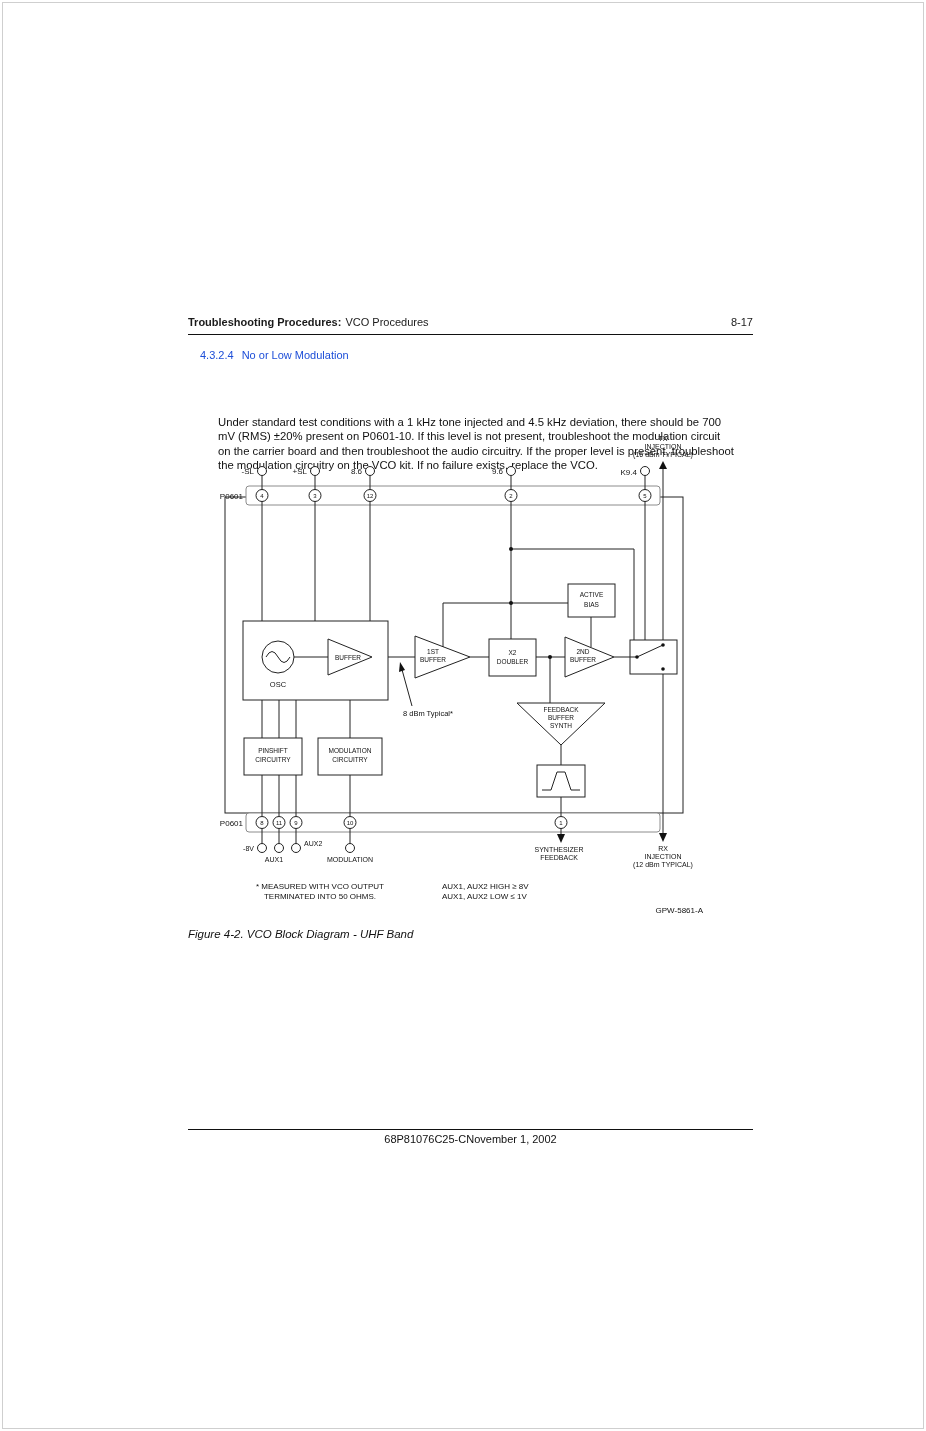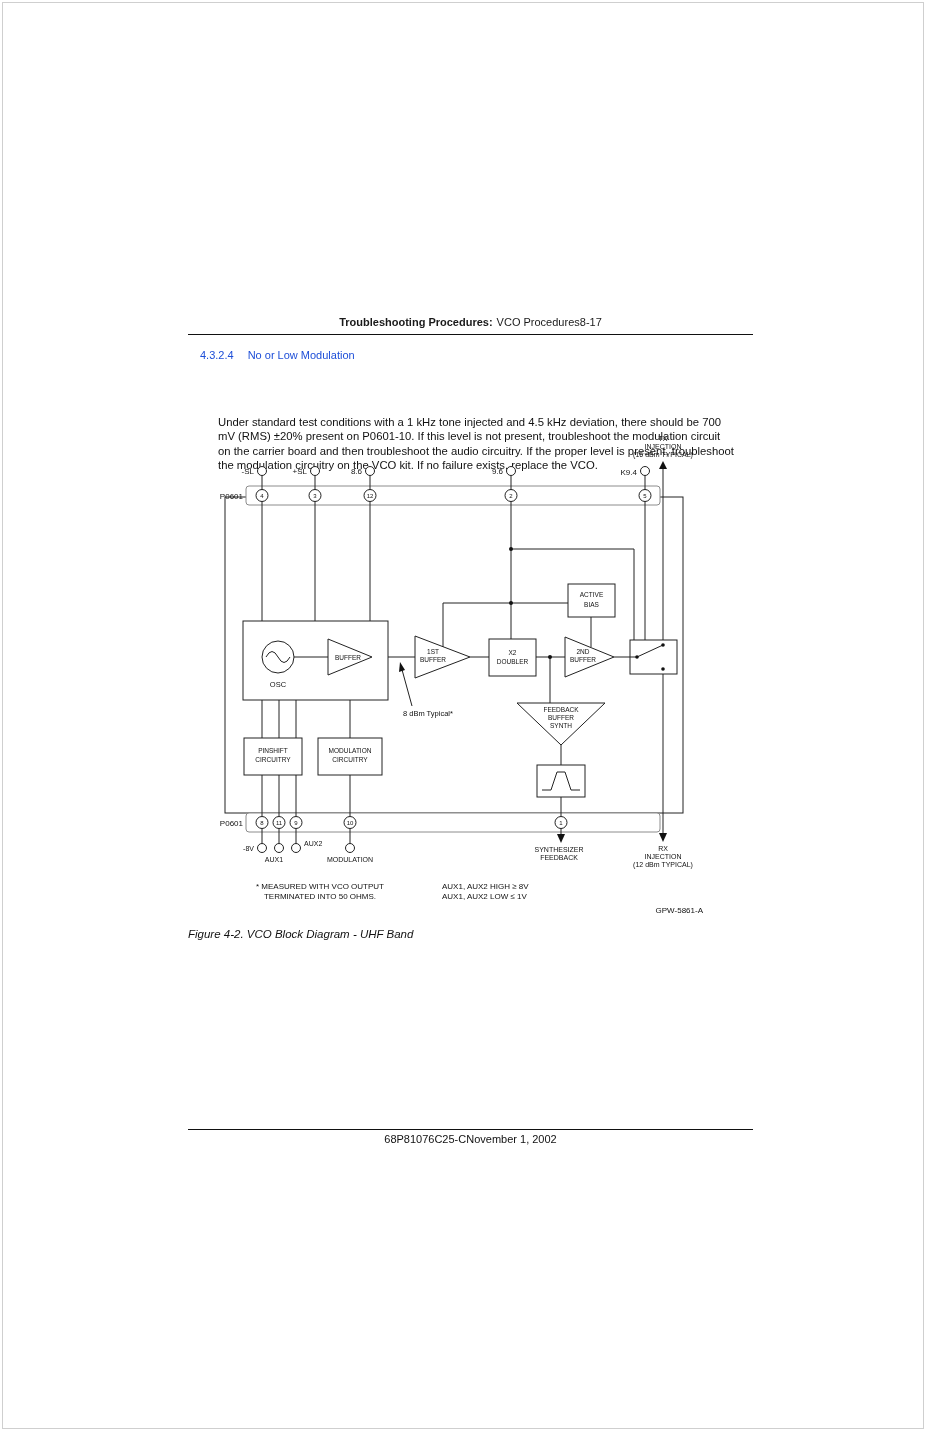--- a/index.html
+++ b/index.html
@@ -3,26 +3,26 @@
 <meta charset="utf-8">
 <style>
   * { margin:0; padding:0; box-sizing:border-box; }
   html,body { background:#ffffff; }
   .page {
     position:relative; width:926px; height:1431px; background:#fff;
     font-family:"Liberation Sans", sans-serif; color:#1a1a1a;
     outline:1px solid #cfcfcf; outline-offset:-3px; overflow:hidden;
   }
   .header { position:absolute; left:188px; top:316px; width:565px;
-    display:flex; justify-content:center; font-size:11px; }
+    display:flex; justify-content:space-between; font-size:11px; }
   .header b { font-weight:bold; }
   .header .rest { margin-left:4px; }
   .header-rule { position:absolute; left:188px; top:334px; width:565px; height:1px; background:#111; }
   .section-heading { position:absolute; left:200px; top:349px; font-size:11px; color:#1d4ed8; display:flex; }
-  .section-heading .sec-title { margin-left:14px; }
+  .section-heading .sec-title { margin-left:8px; }
   .body-text { position:absolute; left:218px; top:372px; width:516px;
     font-size:11.3px; line-height:14.4px; color:#111;margin-top:43px; }
   .fig-svg { position:absolute; left:200px; top:435px; }
   .fig-caption { position:absolute; left:188px; top:928px; width:565px;
     text-align:left; font-style:italic; font-size:11.5px; color:#111; }
   .footer-rule { position:absolute; left:188px; top:1129px; width:565px; height:1px; background:#111; }
   .footer { position:absolute; left:188px; top:1133px; width:565px;
     display:flex; justify-content:center; font-size:11px; color:#111; }
 
   

